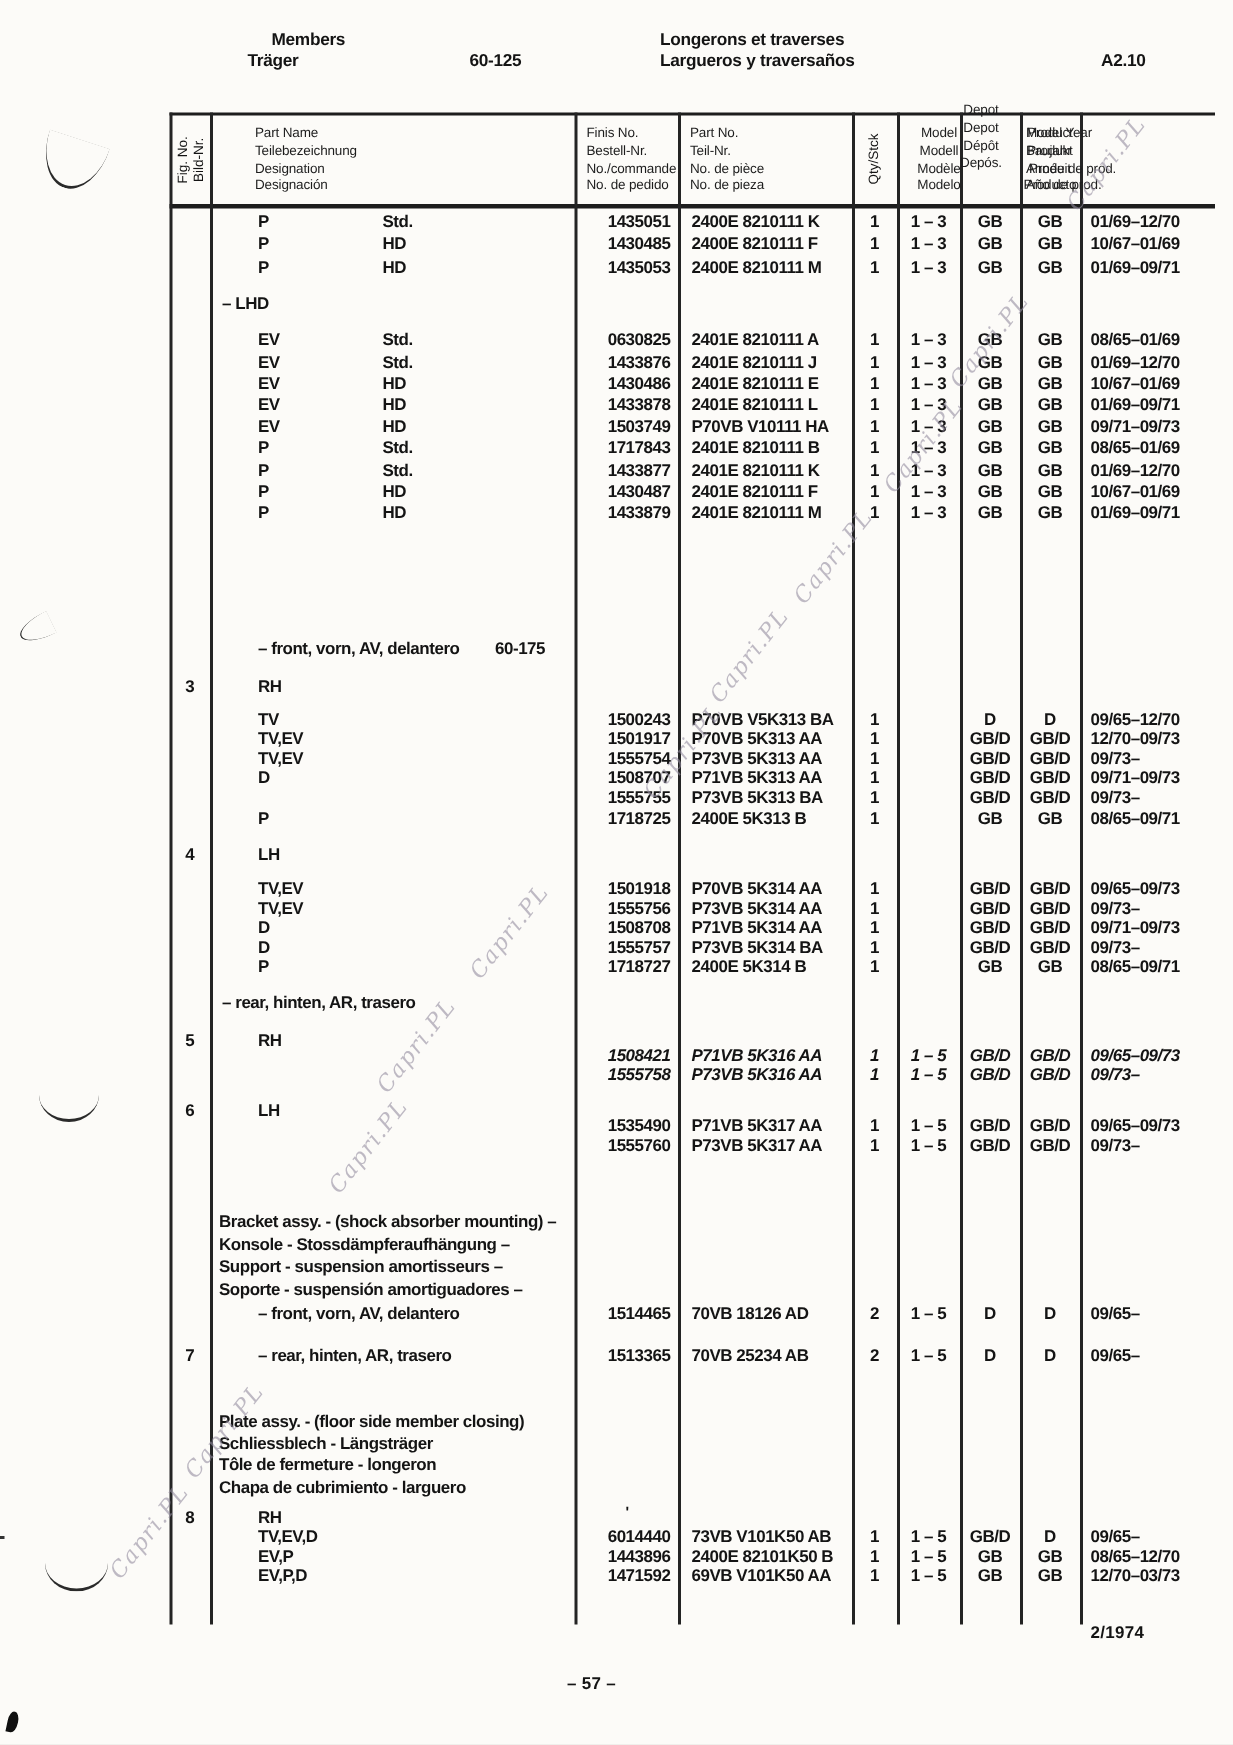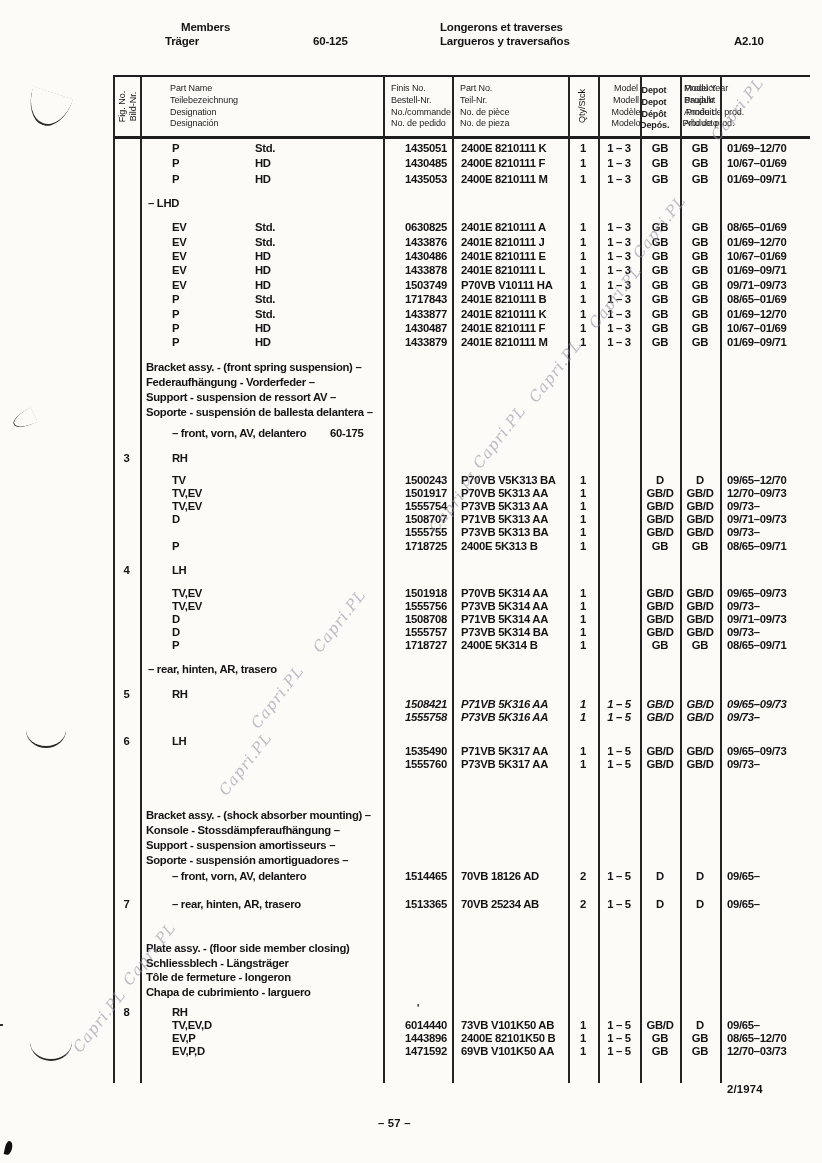--- a/index.html
+++ b/index.html
@@ -92,21 +92,21 @@
       <div>No. de pieza</div>
     </div>
   <div class="abs rot" style="left:561px;top:100px;width:44px;height:12px;">Qty/Stck</div>
   <div class="colhead ctr" style="left:598px;top:83px;width:56px;">
 
   <div>Model</div>
       <div>Modell</div>
       <div>Modèle</div>
       <div>Modelo</div>
     </div>
-  <div class="colhead ctr" style="left:640px;top:85px;width:28px;font-weight:bold;">
+  <div class="colhead ctr" style="left:640px;top:68px;width:28px;">
 
   <div>Depot</div>
       <div>Depot</div>
       <div>Dépôt</div>
       <div>Depós.</div>
     </div>
   <div class="colhead ctr" style="left:680px;top:83px;width:40px;">
 
   <div>Product</div>
       <div>Produkt</div>
@@ -256,27 +256,20 @@
       <div class="c finis">1433879</div>
       <div class="c part">2401E 8210111 M</div>
       <div class="c qty">1</div>
       <div class="c model">1 – 3</div>
       <div class="c depot">GB</div>
       <div class="c product">GB</div>
       <div class="c year">01/69–09/71</div>
     </div>
     </div>
 
-  <div class="desc" style="left:146px;top:360px;--lh:15px;">
-
-  <div>Bracket assy. - (front spring suspension) –</div>
-      <div>Federaufhängung - Vorderfeder –</div>
-      <div>Support - suspension de ressort AV –</div>
-      <div>Soporte - suspensión de ballesta delantera –</div>
-    </div>
 
   <div class="freeline" style="left:172px;top:427px;">
     <span>– front, vorn, AV, delantero</span>
     <span style="position:absolute;left:158px;">60-175</span>
   </div>
 
   <div class="tbl-block" style="top:451px;">
     <div class="row" style="--rh:14px;">
       <div class="c fig">3</div>
       <div class="c name">RH</div>

